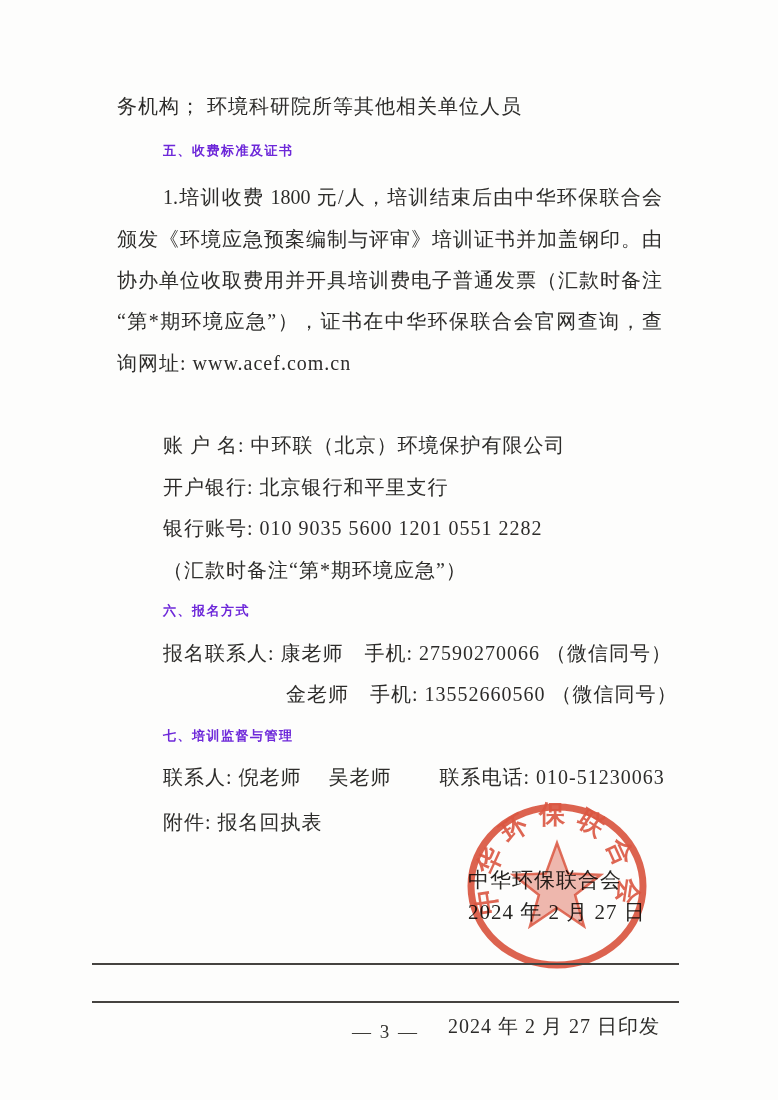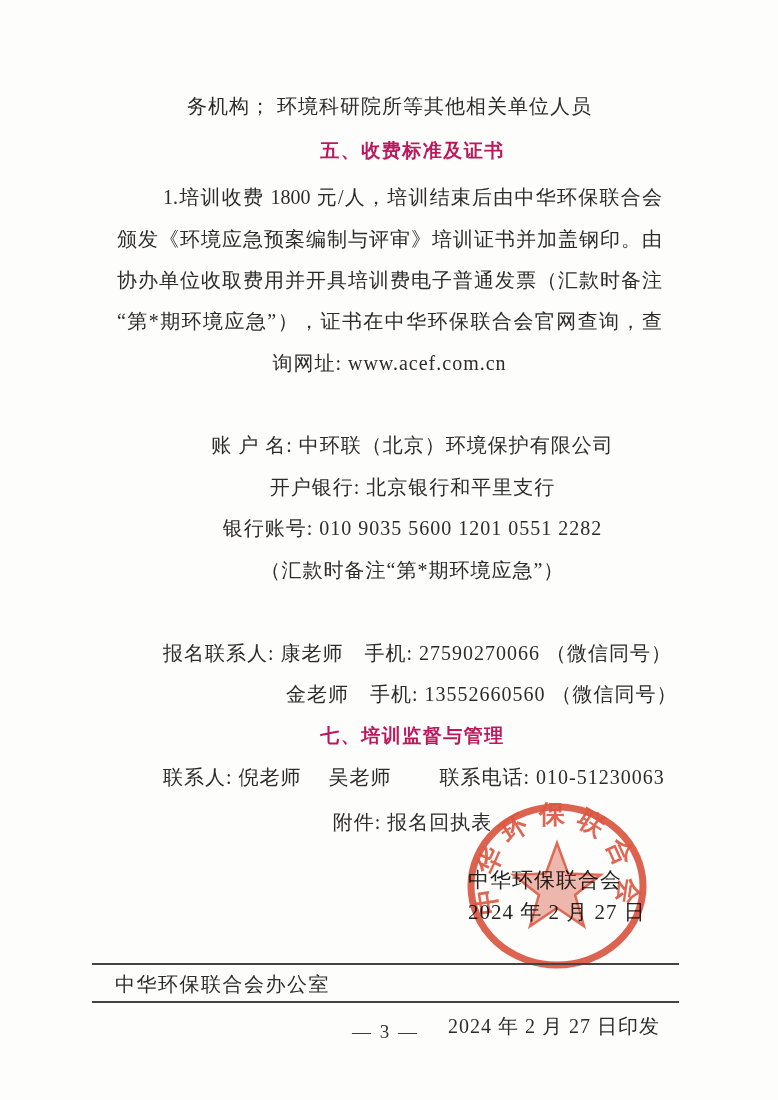--- a/index.html
+++ b/index.html
@@ -10,30 +10,29 @@
     color:#2d2c2a;
     overflow:hidden;
     position:relative;
   }
   .page{position:absolute;inset:0;}
   
   .l{
     position:absolute;left:117px;width:545px;height:42px;line-height:42px;
     font-size:20px;letter-spacing:1px;white-space:nowrap;
     box-sizing:border-box;
-    text-align:center;
   }
   .indent{padding-left:46px;}
   .fill{
     white-space:normal;text-align:justify;text-align-last:justify;
     letter-spacing:0;
   }
   .h{
     font-family:"Liberation Sans","DejaVu Sans",sans-serif;
-    font-weight:700;font-size:19px;color:#be185d;letter-spacing:1.5px;
+    font-weight:700;font-size:13px;color:#6d28d9;letter-spacing:1.5px;
   }
   .shift{left:286px;width:auto;}
   
   .sig{
     position:absolute;left:468px;height:32px;line-height:32px;
     font-size:21px;letter-spacing:1px;white-space:nowrap;color:#262522;
   }
   
   .seal{
     position:absolute;left:460px;top:798px;width:194px;height:176px;
@@ -63,20 +62,21 @@
   <div class="l h indent" style="top:130px">五、收费标准及证书</div>
   <div class="l indent fill" style="top:176px">1.培训收费 1800 元/人，培训结束后由中华环保联合会</div>
   <div class="l fill" style="top:218px">颁发《环境应急预案编制与评审》培训证书并加盖钢印。由</div>
   <div class="l fill" style="top:259px">协办单位收取费用并开具培训费电子普通发票（汇款时备注</div>
   <div class="l fill" style="top:300px">“第*期环境应急”），证书在中华环保联合会官网查询，查</div>
   <div class="l" style="top:342px">询网址: www.acef.com.cn</div>
   <div class="l indent" style="top:424px">账 户 名: 中环联（北京）环境保护有限公司</div>
   <div class="l indent" style="top:466px">开户银行: 北京银行和平里支行</div>
   <div class="l indent" style="top:507px">银行账号: 010 9035 5600 1201 0551 2282</div>
   <div class="l indent" style="top:549px">（汇款时备注“第*期环境应急”）</div>
+  <div class="l h indent" style="top:590px">六、报名方式</div>
   <div class="l indent" style="top:632px">报名联系人: 康老师　手机: 27590270066 （微信同号）</div>
   <div class="l shift" style="top:673px">金老师　手机: 13552660560 （微信同号）</div>
   <div class="l h indent" style="top:715px">七、培训监督与管理</div>
   <div class="l indent" style="top:756px">联系人: 倪老师　 吴老师　　 联系电话: 010-51230063</div>
   <div class="l indent" style="top:801px">附件: 报名回执表</div>
 
   <div class="sig" style="top:864px">中华环保联合会</div>
   <div class="sig" style="top:896px">2024 年 2 月 27 日</div>
 
   <svg class="seal" viewBox="0 0 194 176">
@@ -84,18 +84,17 @@
       <path id="sealArc" d="M 52.5 132.5 A 63 63 0 1 1 141.5 132.5" fill="none"></path>
     </defs>
     <ellipse cx="97" cy="88" rx="86" ry="79" fill="none" stroke="#d8442c" stroke-width="7" stroke-opacity="0.92"></ellipse>
     <path d="M97,45 L108.2,75.6 L140.7,76.8 L115.1,96.9 L124,128.2 L97,110 L70,128.2 L78.9,96.9 L53.3,76.8 L85.8,75.6 Z" fill="#d8442c" fill-opacity="0.42" stroke="#d8442c" stroke-width="2.5" stroke-opacity="0.85"></path>
     <text font-size="26" font-weight="bold" fill="#d8442c" fill-opacity="0.9" letter-spacing="10" font-family="Liberation Sans, DejaVu Sans, sans-serif">
       <textPath href="#sealArc" startOffset="50%" text-anchor="middle">中华环保联合会</textPath>
     </text>
   </svg>
 
   <div class="rule" style="top:963px"></div>
-  <div class="f-office">中华环保联合会办公室</div>
   <div class="f-issued">2024 年 2 月 27 日印发</div>
   <div class="rule" style="top:1001px"></div>
   <div class="pageno">— 3 —</div>
 
 </div>
 
 </body></html>

